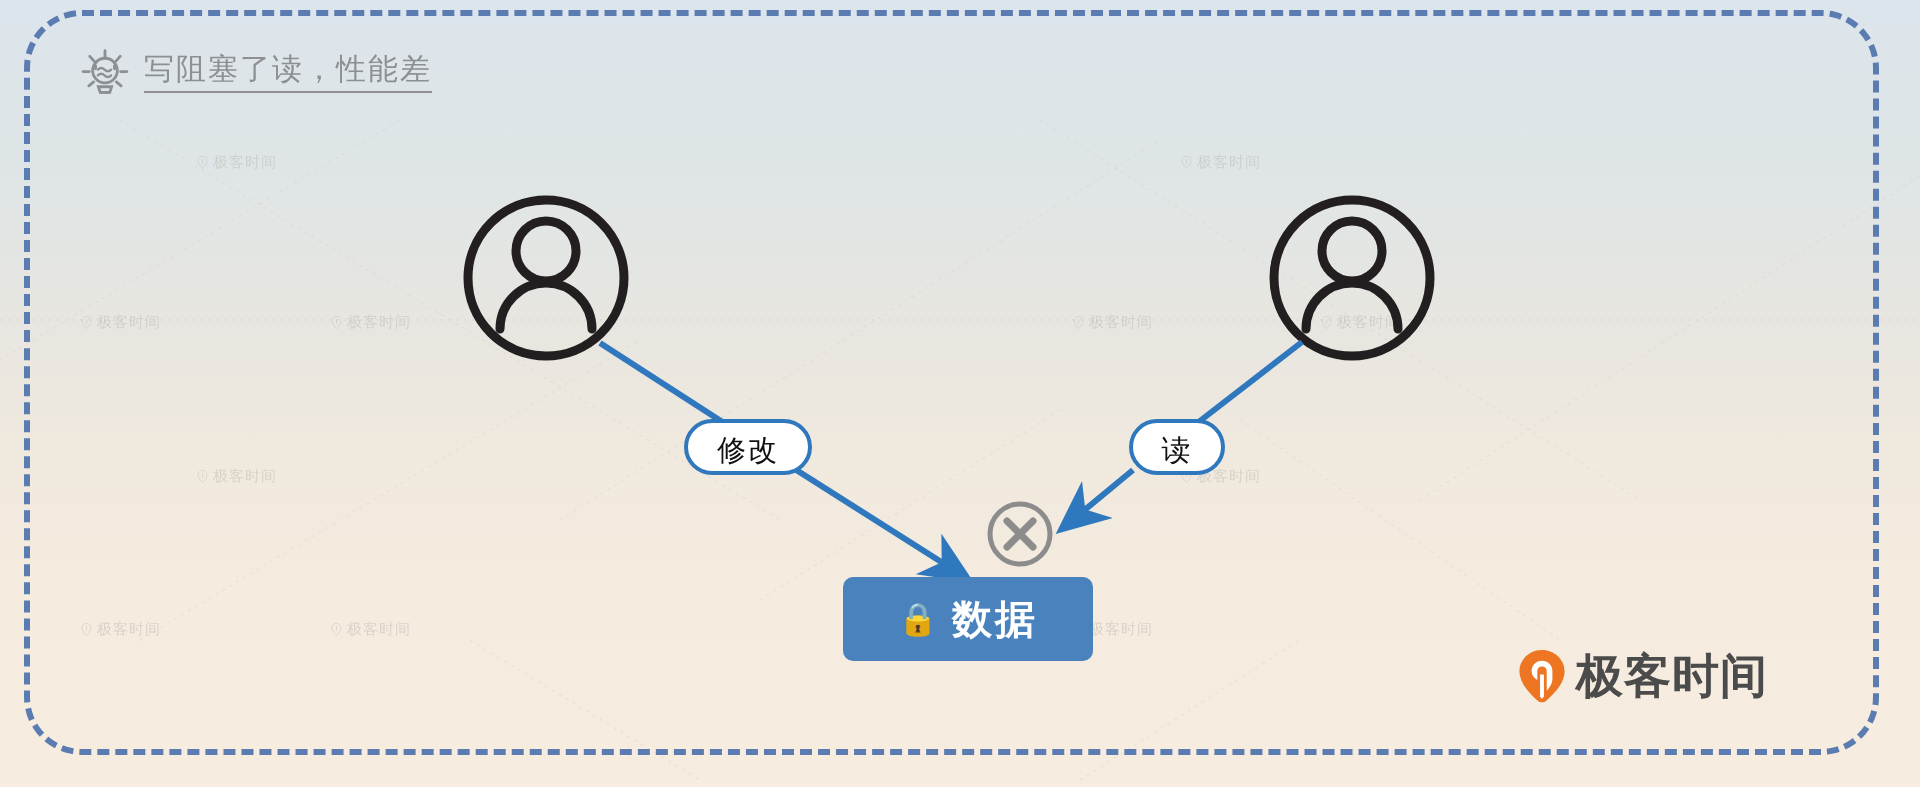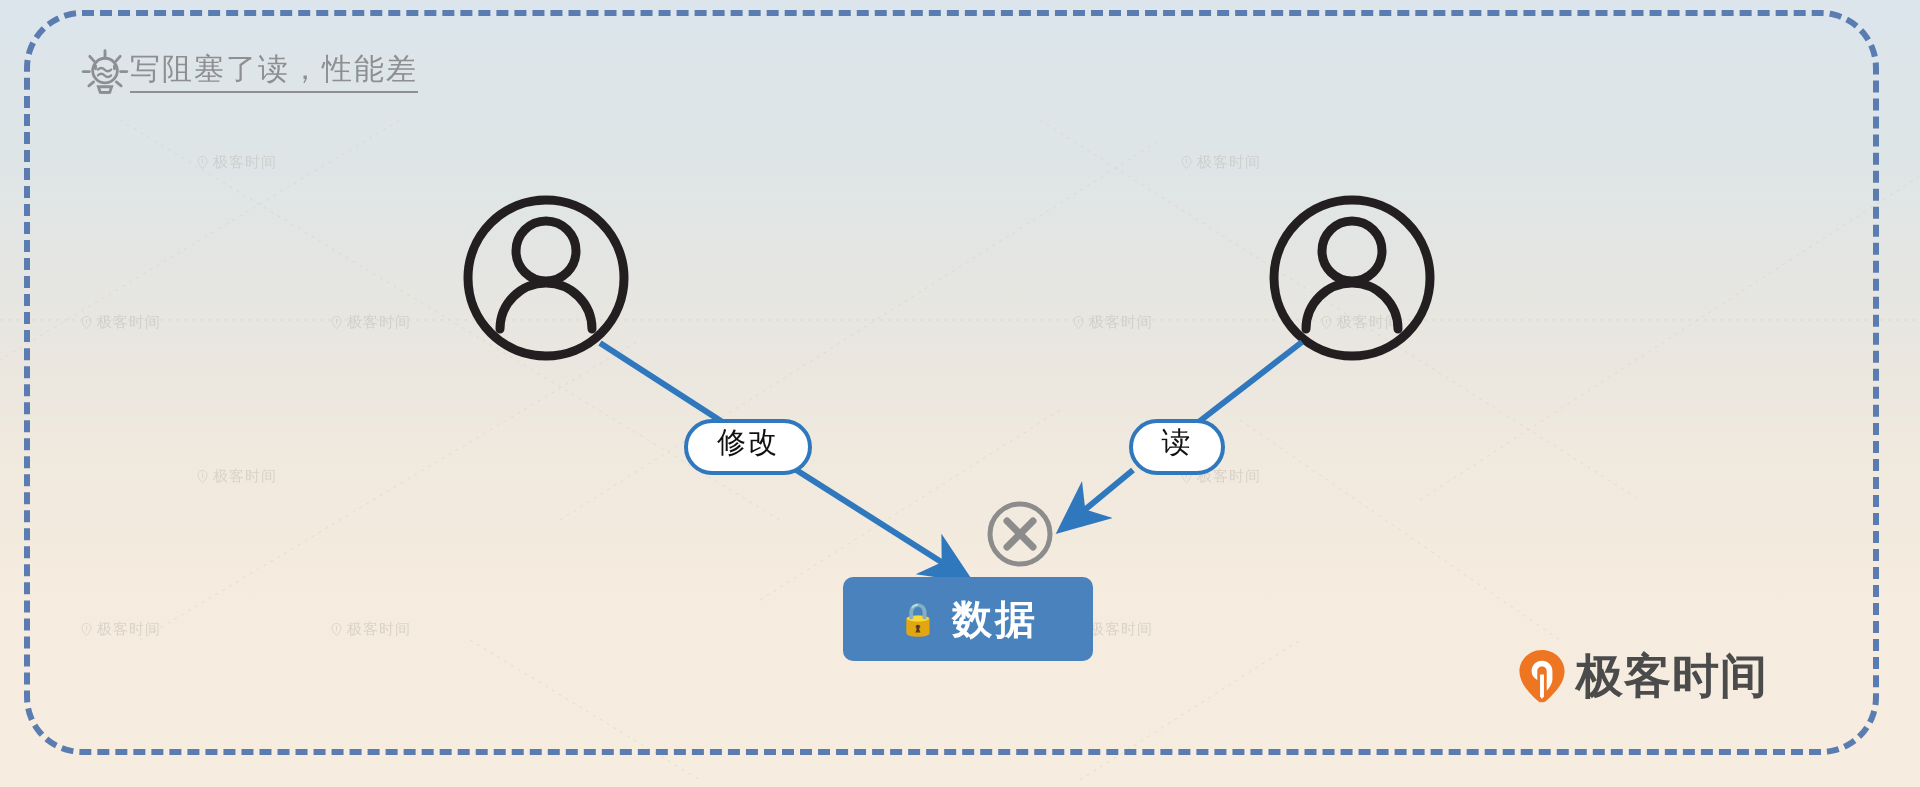--- a/index.html
+++ b/index.html
@@ -71,20 +71,21 @@
     pointer-events: none;
   }
 
   
   .title-row {
     position: absolute;
     left: 80px;
     top: 45px;
     display: flex;
     align-items: center;
+    gap: 14px;
   }
   .bulb-icon { width: 50px; height: 55px; display:block; }
   .title-text {
     font-size: 30px;
     color: #8d8f92;
     letter-spacing: 2px;
     border-bottom: 2px solid #8d8f92;
     padding-bottom: 5px;
     line-height: 1.15;
     font-family: "Liberation Sans", "DejaVu Sans", sans-serif;
@@ -98,21 +99,21 @@
 
   
   .pill {
     position: absolute;
     background: #ffffff;
     border: 4px solid #2f78bd;
     border-radius: 40px;
     color: #111111;
     font-size: 29px;
     display: flex;
-    align-items: flex-start;
+    align-items: flex-end;
     justify-content: center;
     letter-spacing: 2px;
     box-sizing: border-box;
     font-family: "Liberation Sans", "DejaVu Sans", sans-serif;
   }
   #pill-modify { left: 684px; top: 419px; width: 128px; height: 56px; }
   #pill-read   { left: 1129px; top: 419px; width: 96px;  height: 56px; }
 
   
   .data-box {

